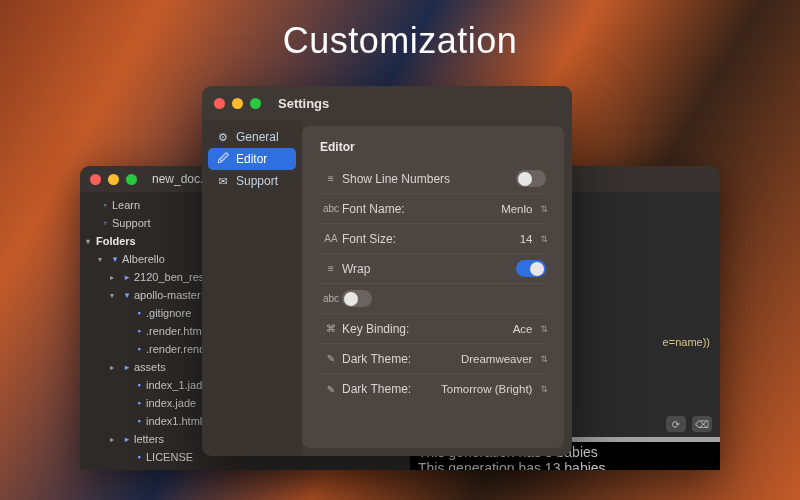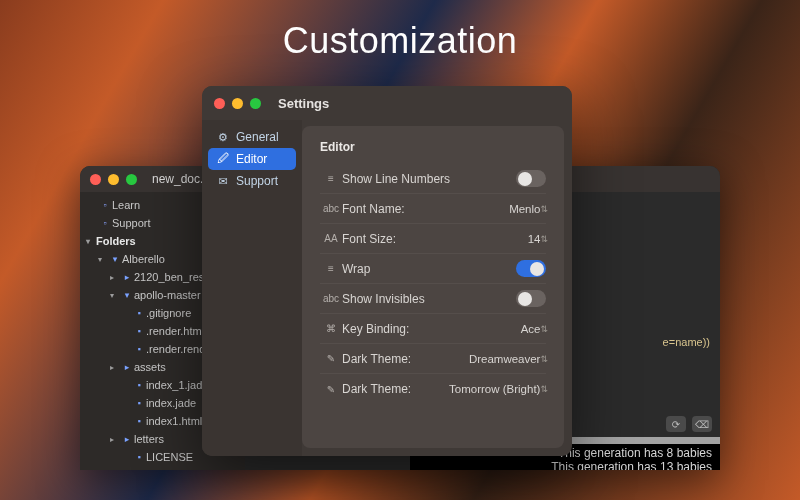--- a/index.html
+++ b/index.html
@@ -32,22 +32,22 @@
 .tree-row .icon { width: 14px; display: inline-flex; justify-content: center; font-size: 9px; color: #8aa3ff; }
 .tree-row .fold { width: 10px; font-size: 8px; color: #9c9c9c; }
 .tree-row.heading { color: #e8e8e8; font-weight: 600; }
 .d0{padding-left:6px}.d1{padding-left:18px}.d2{padding-left:30px}.d3{padding-left:42px}
 .ic-open::before{content:"▾";}
 .editor-area { flex: 1; background: #2b2b2b; position: relative; color: #ccc; font-family: Menlo, monospace; font-size: 11px; }
 .code-snip { position: absolute; right: 10px; top: 144px; color: #bca36a; }
 .code-snip .p1{color:#d8c48e}
 .terminal {
   position: absolute; bottom: 0; left: 165px; right: 0; height: 33px;
-  background: #000; color: #d6d6d6; font-family: Menlo, monospace; font-size: 12px;
-  border-top: 7px solid #a3a3a3; padding: 2px 8px; text-align: right;
+  background: #000; color: #d6d6d6; font-family: Menlo, monospace; font-size: 14px;
+  border-top: 5px solid #a3a3a3; padding: 2px 8px;
 }
 .term-btns { position: absolute; right: 8px; bottom: 38px; display: flex; gap: 6px; }
 .term-btns .tb { width: 20px; height: 16px; border-radius: 4px; background: #4a4a4a; display:flex;align-items:center;justify-content:center;color:#bbb;font-size:10px;}
 
 .settings-window {
   position: absolute; left: 202px; top: 86px; width: 370px; height: 370px;
   background: #3f3936; border-radius: 10px; overflow: hidden;
   box-shadow: 0 20px 60px rgba(0,0,0,0.55);
   display: flex; flex-direction: column;
 }
@@ -69,21 +69,21 @@
   color: #d8d5d2; font-size: 12px; border-radius: 8px; margin: 6px 8px 8px 0;
 }
 .section-title { font-size: 12px; font-weight: 600; margin-bottom: 10px; color: #ece9e6; }
 .setting-row {
   display: flex; align-items: center; height: 30px;
   border-bottom: 1px solid rgba(255,255,255,0.05);
 }
 .setting-row:last-child { border-bottom: none; }
 .sr-icon { width: 22px; font-size: 10px; color: #b5b0ac; text-align: center; }
 .sr-label { flex: 1; font-size: 12px; color: #d8d5d2; }
-.sr-value { color: #d8d5d2; font-size: 11.5px; display: flex; align-items: center; gap: 0; }
+.sr-value { color: #d8d5d2; font-size: 11.5px; display: flex; align-items: center; gap: 8px; }
 .stepper { color: #9b9690; font-size: 9px; letter-spacing: -2px; }
 .toggle {
   width: 30px; height: 17px; border-radius: 10px; background: #6a6360; position: relative;
 }
 .toggle::after {
   content: ""; position: absolute; top: 1.5px; width: 14px; height: 14px; border-radius: 50%;
   background: #e8e6e4;
 }
 .toggle.off::after { left: 2px; }
 .toggle.on { background: #2f6fe0; }
@@ -244,21 +244,20 @@
               <span class="stepper">⇅</span>
             </div>
           </div>
           <div class="setting-row">
             <div class="sr-icon">≡</div>
             <div class="sr-label">Wrap</div>
             <div class="toggle on"></div>
           </div>
           <div class="setting-row">
             <div class="sr-icon">abc</div>
-            <div class="sr-label">Show Invisibles</div>
             <div class="toggle off"></div>
           </div>
           <div class="setting-row">
             <div class="sr-icon">⌘</div>
             <div class="sr-label">Key Binding:</div>
             <div class="sr-value">
               <span>Ace</span>
               <span class="stepper">⇅</span>
             </div>
           </div>

